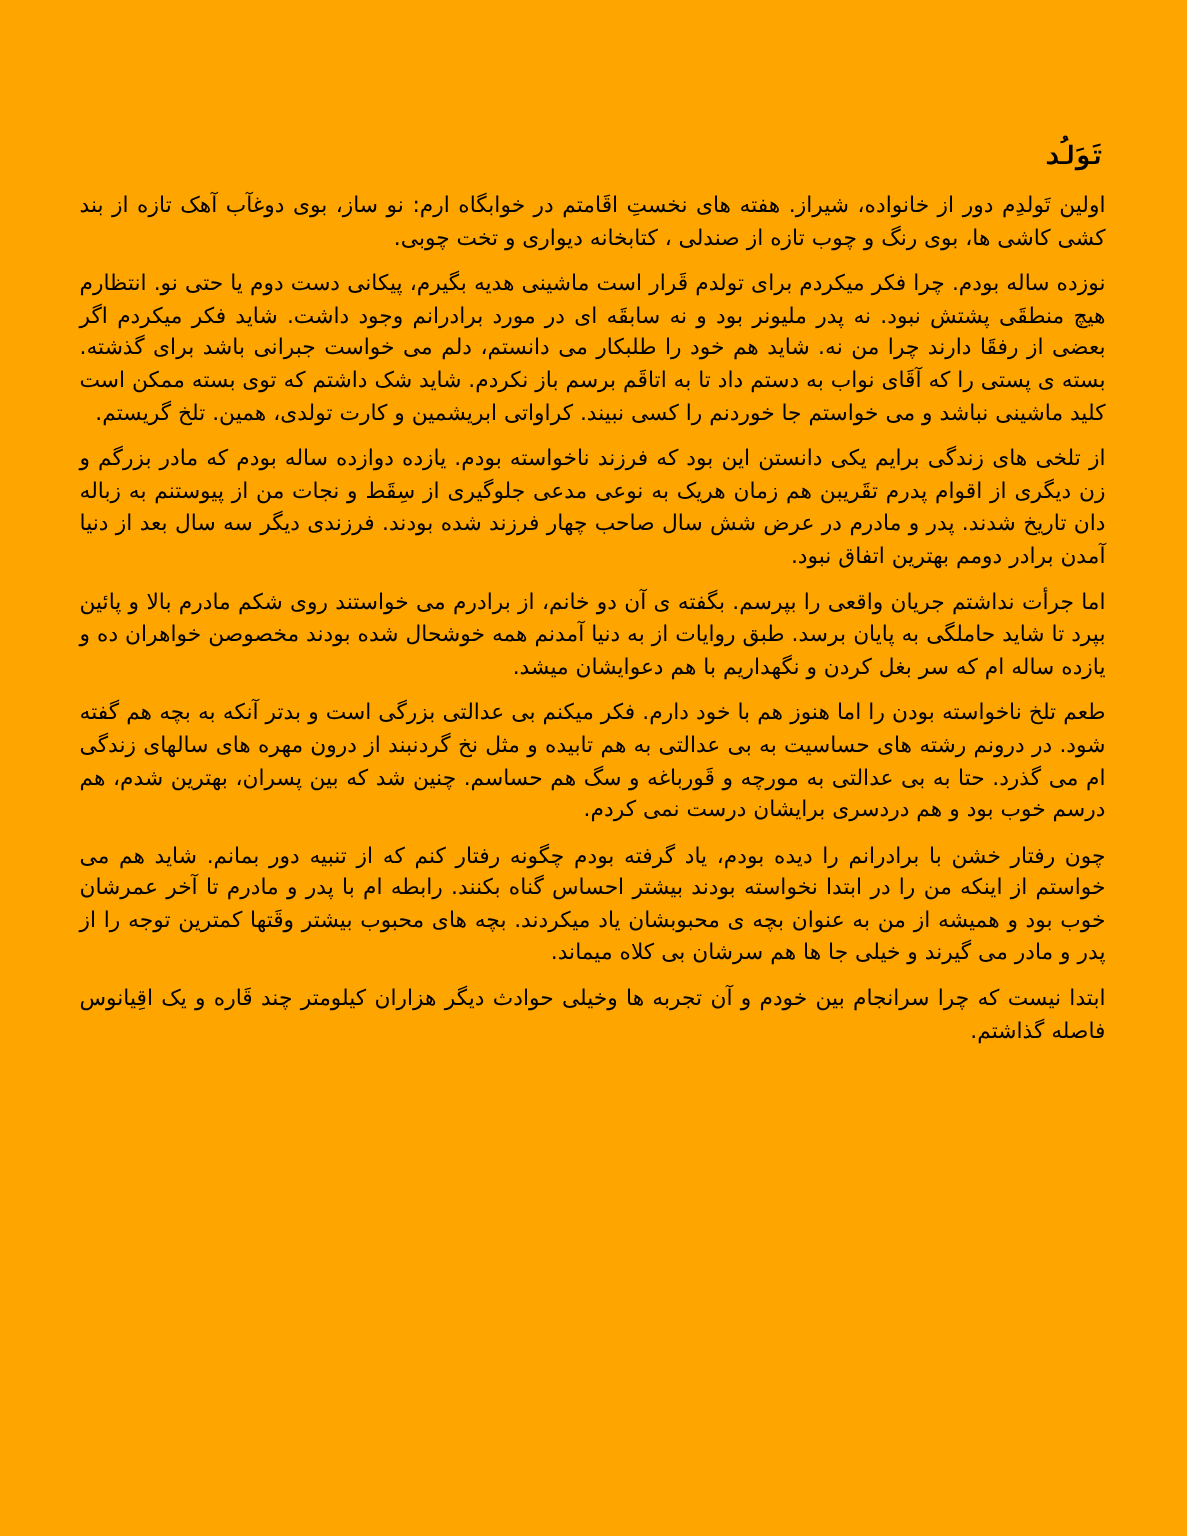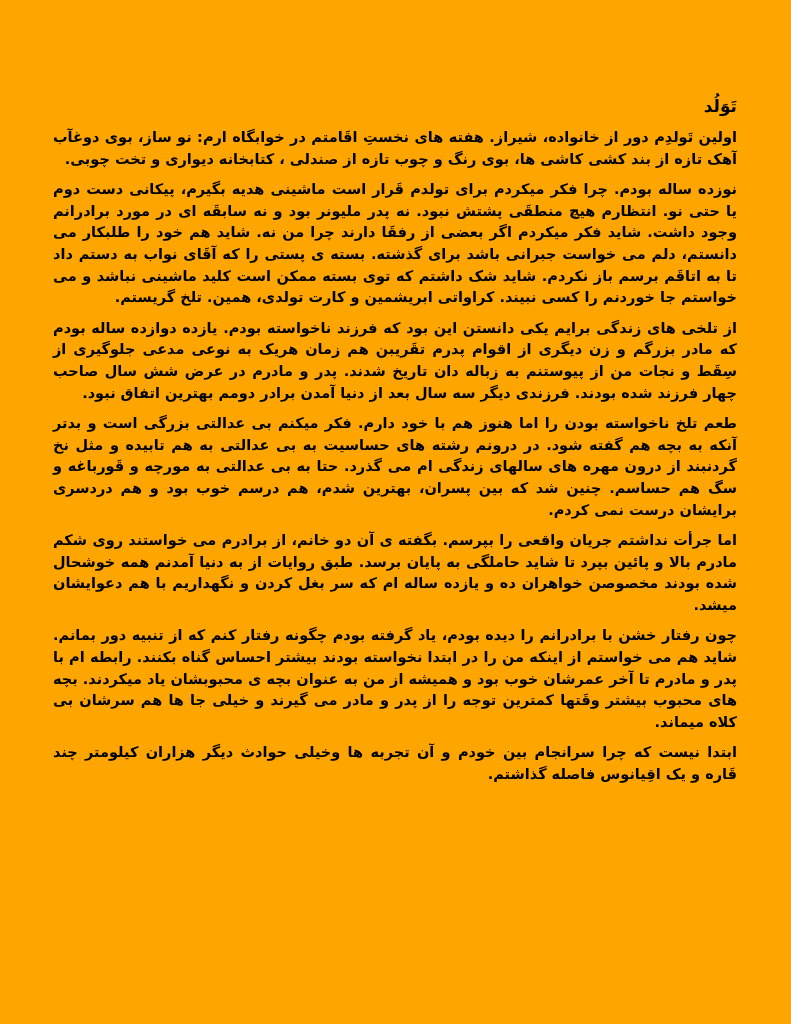--- a/index.html
+++ b/index.html
@@ -24,42 +24,43 @@
     left: 53px;
     direction: rtl;
     color: #000000;
   }
   .doc-title {
     font-size: 17px;
     font-weight: bold;
     text-align: right;
     margin: 0 0 9px 0;
     line-height: 24px;
+    font-family: Liberation Mono, monospace;
   }
   .para {
     font-size: 14.5px;
-    font-weight: bold;
+    font-weight: normal;
     line-height: 21.6px;
     text-align: justify;
     text-justify: inter-word;
     margin: 0 0 9px 0;
   }
   .para:last-child {
     margin-bottom: 0;
   }
 </style>
 </head>
 <body style="background: rgb(255, 165, 0); color: rgb(0, 0, 0);">
 
 <div class="page">
   <div class="doc">
     <h1 class="doc-title">تَوَلُد</h1>
     <div>
         <p class="para">اولین تَولدِم دور از خانواده، شیراز. هفته های نخستِ اقَامتم در خوابگاه ارم: نو ساز، بوی دوغآب آهک تازه از بند کشی کاشی ها، بوی رنگ و چوب تازه از صندلی ، کتابخانه دیواری و تخت چوبی.</p>
         <p class="para">نوزده ساله بودم. چرا فکر میکردم برای تولدم قَرار است ماشینی هدیه بگیرم، پیکانی دست دوم یا حتی نو. انتظارم هیچ منطقَی پشتش نبود. نه پدر ملیونر بود و نه سابقَه ای در مورد برادرانم وجود داشت. شاید فکر میکردم اگر بعضی از رفقَا دارند چرا من نه. شاید هم خود را طلبکار می دانستم، دلم می خواست جبرانی باشد برای گذشته. بسته ی پستی را که آقَای نواب به دستم داد تا به اتاقَم برسم باز نکردم. شاید شک داشتم که توی بسته ممکن است کلید ماشینی نباشد و می خواستم جا خوردنم را کسی نبیند. کراواتی ابریشمین و کارت تولدی، همین. تلخ گریستم.</p>
         <p class="para">از تلخی های زندگی برایم یکی دانستن این بود که فرزند ناخواسته بودم. یازده دوازده ساله بودم که مادر بزرگم و زن دیگری از اقوام پدرم تقَریبن هم زمان هریک به نوعی مدعی جلوگیری از سِقَط و نجات من از پیوستنم به زباله دان تاریخ شدند. پدر و مادرم در عرض شش سال صاحب چهار فرزند شده بودند. فرزندی دیگر سه سال بعد از دنیا آمدن برادر دومم بهترین اتفاق نبود.</p>
+        <p class="para">اما جرأت نداشتم جریان واقعی را بپرسم. بگفته ی آن دو خانم، از برادرم می خواستند روی شکم مادرم بالا و پائین بپرد تا شاید حاملگی به پایان برسد. طبق روایات از به دنیا آمدنم همه خوشحال شده بودند مخصوصن خواهران ده و یازده ساله ام که سر بغل کردن و نگهداریم با هم دعوایشان میشد.</p>
         <p class="para">طعم تلخ ناخواسته بودن را اما هنوز هم با خود دارم. فکر میکنم بی عدالتی بزرگی است و بدتر آنکه به بچه هم گفته شود. در درونم رشته های حساسیت به بی عدالتی به هم تابیده و مثل نخ گردنبند از درون مهره های سالهای زندگی ام می گذرد. حتا به بی عدالتی به مورچه و قَورباغه و سگ هم حساسم. چنین شد که بین پسران، بهترین شدم، هم درسم خوب بود و هم دردسری برایشان درست نمی کردم.</p>
-        <p class="para">اما جرأت نداشتم جریان واقعی را بپرسم. بگفته ی آن دو خانم، از برادرم می خواستند روی شکم مادرم بالا و پائین بپرد تا شاید حاملگی به پایان برسد. طبق روایات از به دنیا آمدنم همه خوشحال شده بودند مخصوصن خواهران ده و یازده ساله ام که سر بغل کردن و نگهداریم با هم دعوایشان میشد.</p>
         <p class="para">چون رفتار خشن با برادرانم را دیده بودم، یاد گرفته بودم چگونه رفتار کنم که از تنبیه دور بمانم. شاید هم می خواستم از اینکه من را در ابتدا نخواسته بودند بیشتر احساس گناه بکنند. رابطه ام با پدر و مادرم تا آخر عمرشان خوب بود و همیشه از من به عنوان بچه ی محبوبشان یاد میکردند. بچه های محبوب بیشتر وقَتها کمترین توجه را از پدر و مادر می گیرند و خیلی جا ها هم سرشان بی کلاه میماند.</p>
         <p class="para">ابتدا نیست که چرا سرانجام بین خودم و آن تجربه ها وخیلی حوادث دیگر هزاران کیلومتر چند قَاره و یک اقِیانوس فاصله گذاشتم.</p>
       </div>
   </div>
 </div>
 
 </body></html>

